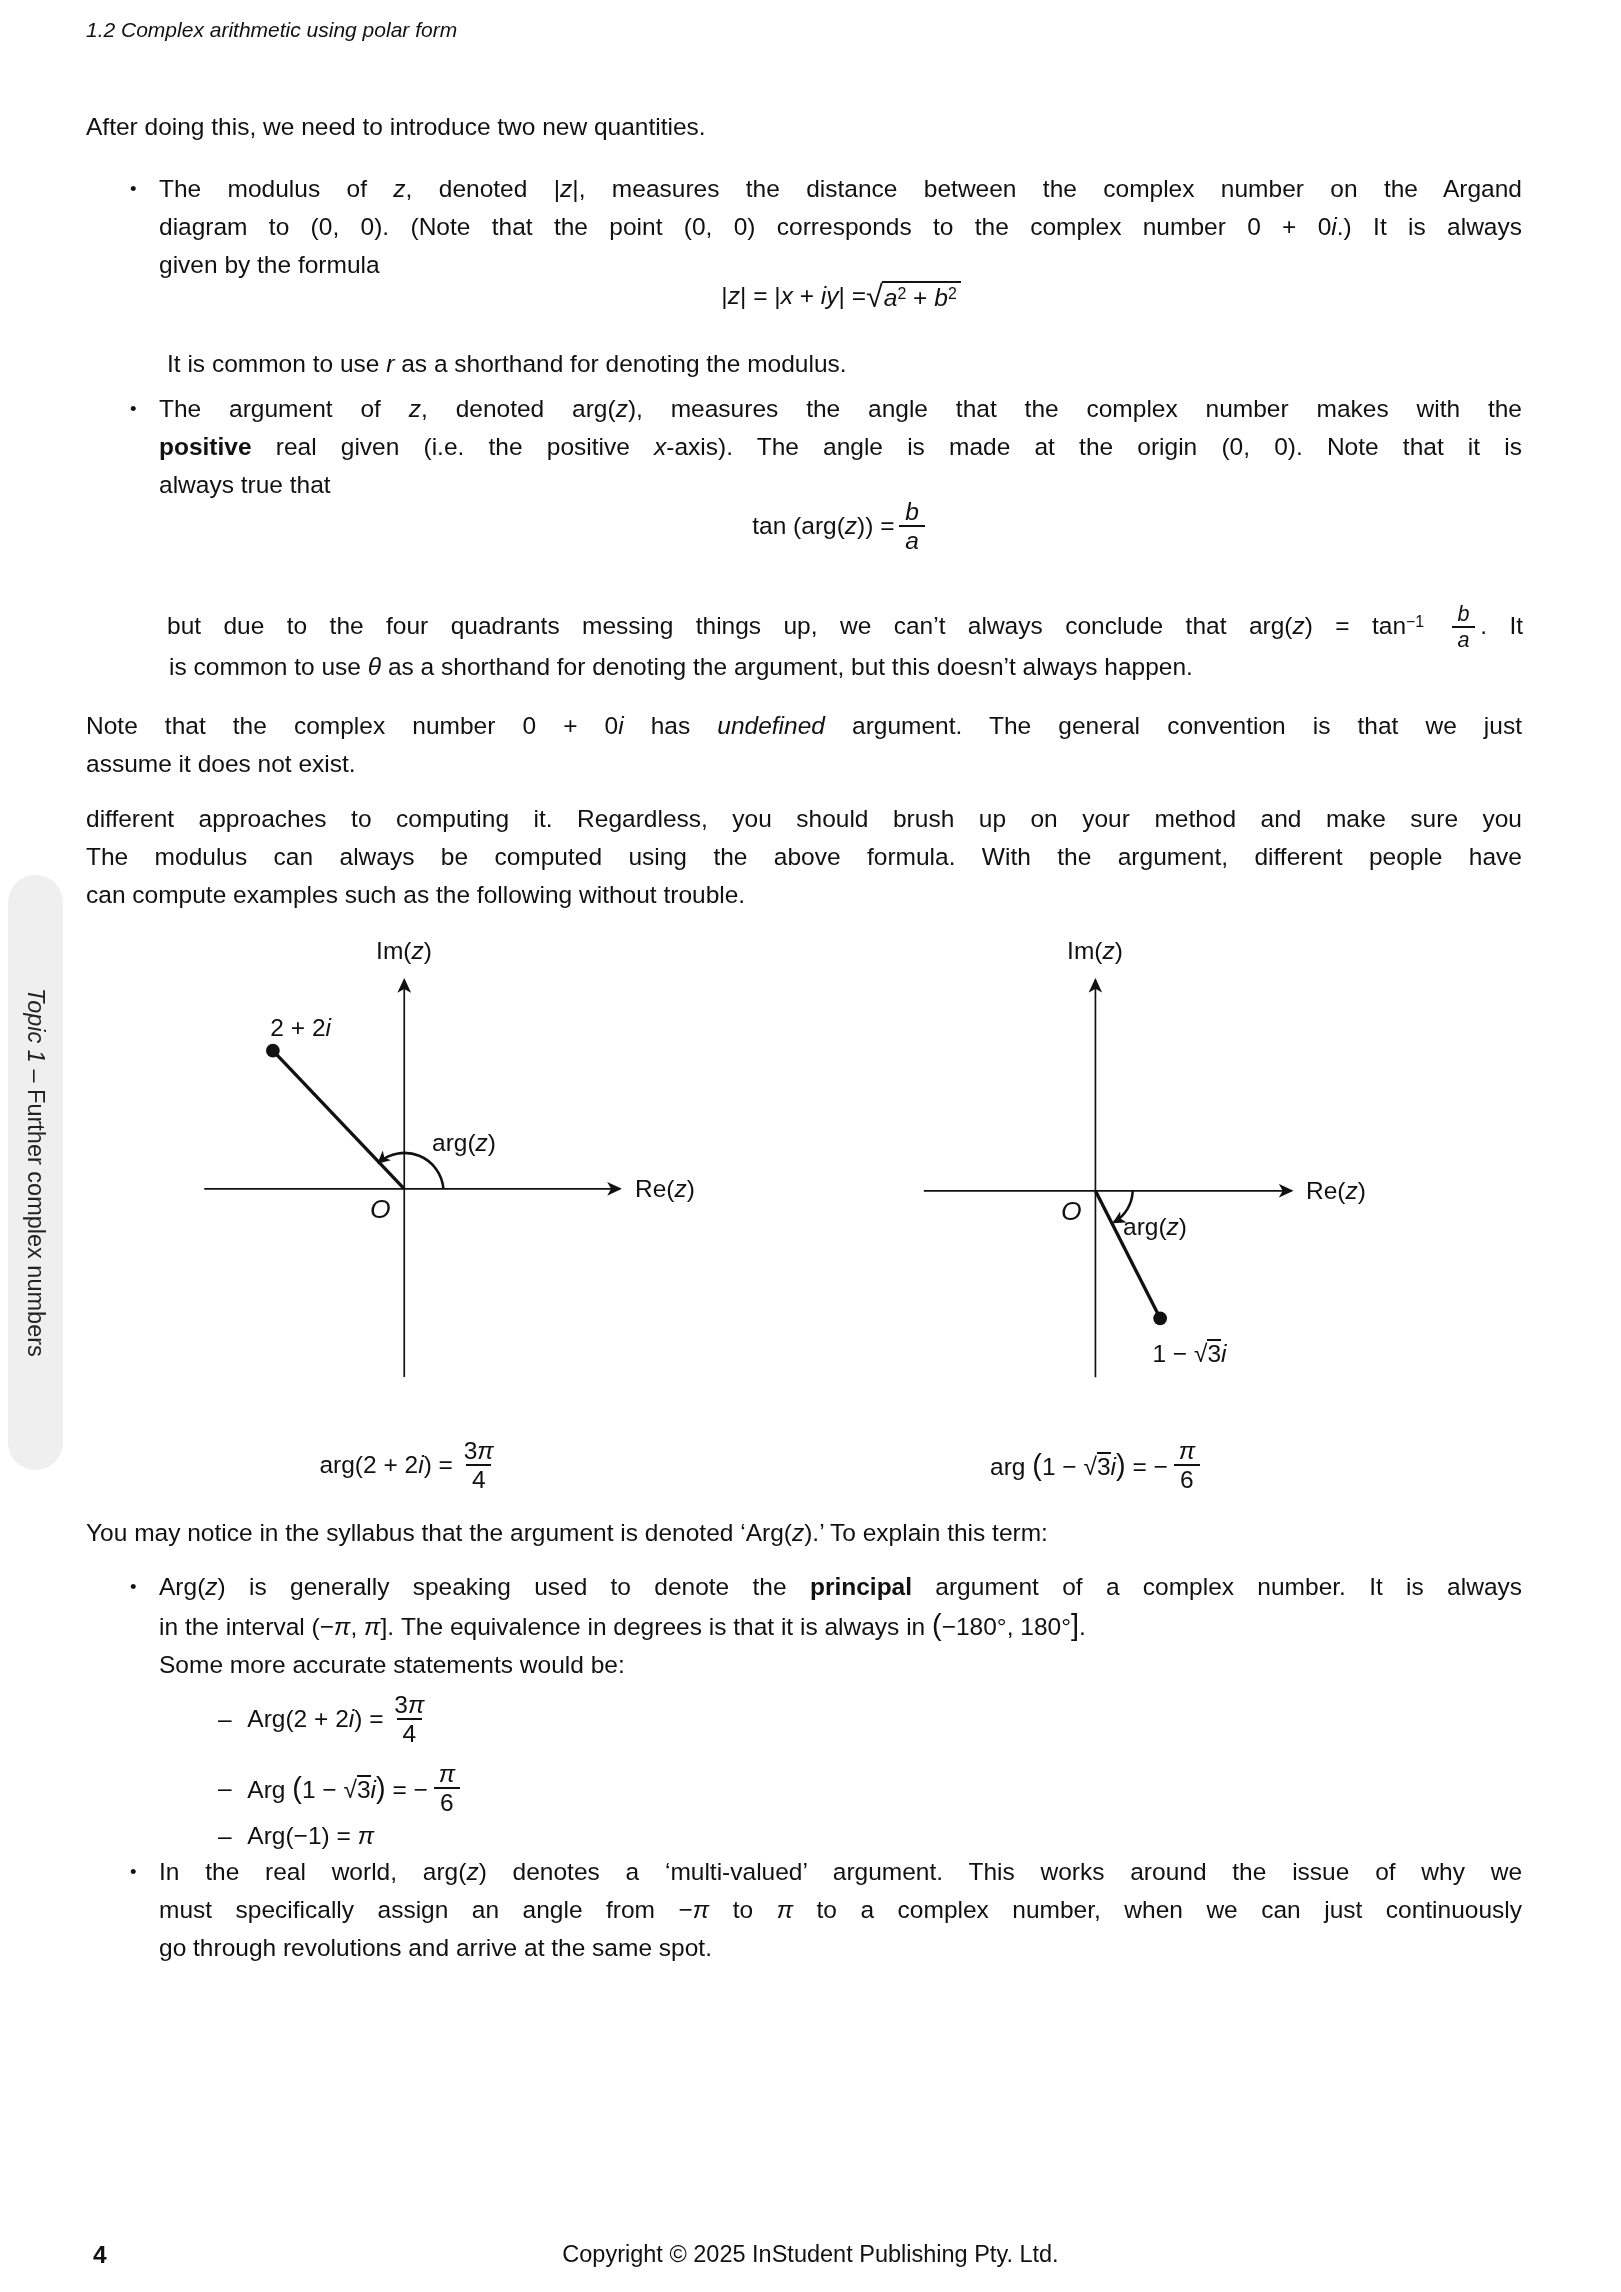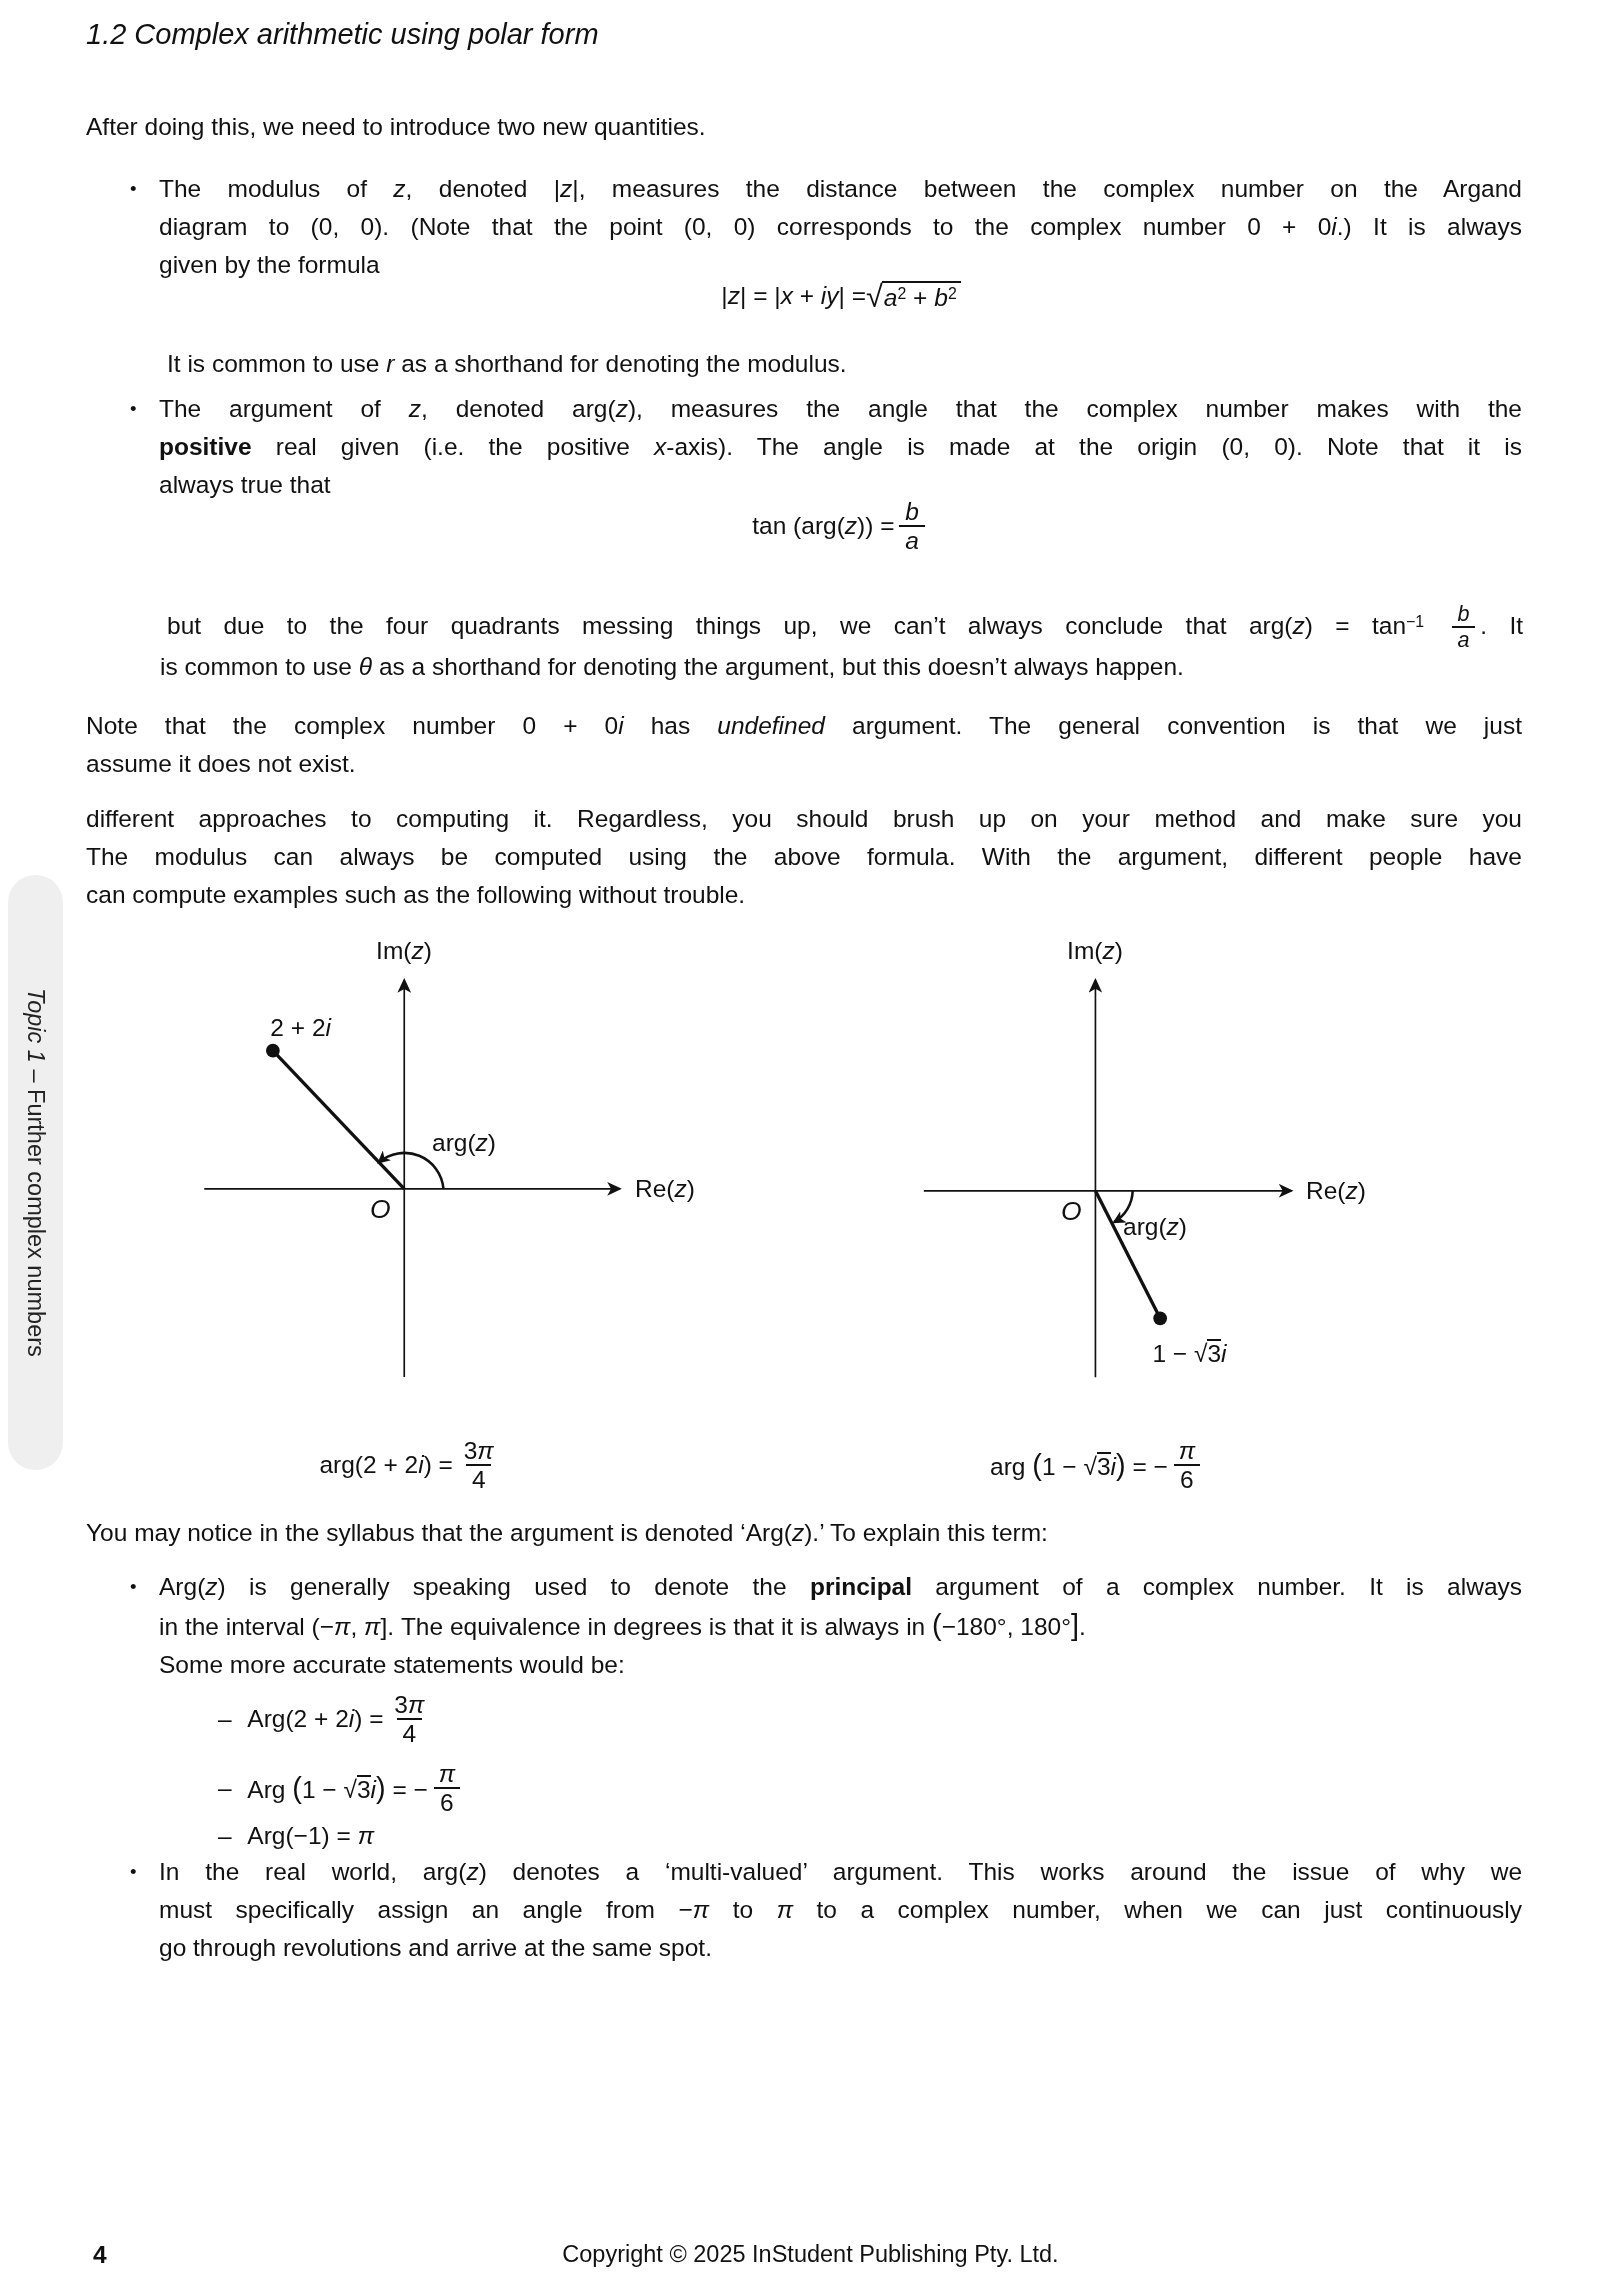--- a/index.html
+++ b/index.html
@@ -17,21 +17,21 @@
   .big{font-size:1.18em;}
   .dfrac{display:inline-flex;flex-direction:column;align-items:center;vertical-align:middle;margin:0 4.9px;}
   .dfrac .num{line-height:1.12;padding:0 5.9px;}
   .dfrac .den{line-height:1.12;border-top:2px solid #111;padding:0 5.9px;}
   .formula-row{display:flex;justify-content:center;align-items:center;}
   .bullet{position:absolute;}
   .bullet-mark{position:absolute;left:0;top:0;line-height:38px;font-size:18.6px;}
   .bullet-body{margin-left:29px;}
   .dash-item{display:flex;align-items:center;}
   .dash-mark{margin-right:15.7px;}
-  .header-title{font-style:italic;font-size:29px;}
+  .header-title{font-style:italic;font-size:21px;}
   .sidebar-pill{position:absolute;left:7.8px;top:875px;width:55px;height:595px;background:#efefef;
                 border-radius:27.4px;display:flex;align-items:center;justify-content:center;}
   .sidebar-text{writing-mode:vertical-rl;font-size:23.5px;color:#222;white-space:nowrap;}
   .diagram-label{position:absolute;line-height:29px;}
   .footer-page{position:absolute;left:93px;top:2241px;font-weight:bold;}
   .footer-copy{position:absolute;left:0;top:2241px;width:1621px;text-align:center;font-size:23.5px;}
   svg{position:absolute;}
   svg line, svg path.arc{stroke:#111;}
 </style>
 </head>
@@ -84,21 +84,21 @@
         <span class="den"><span class="i">a</span></span>
       </span>
   </div>
 
   <div class="blk" style="left:167px;top:602px;width:1356px;">
     <div class="line just"><span><span>but due to the four quadrants messing things up, we can’t always conclude that arg(</span><span class="i">z</span><span>) = tan</span><span class="sup">−1</span></span> <span class="dfrac" style="font-size:0.88em;">
           <span class="num"><span class="i">b</span></span>
           <span class="den"><span class="i">a</span></span>
         </span><span><span>. It</span></span></div>
   </div>
-  <div class="blk" style="left:160px;top:648px;width:1356px;">
+  <div class="blk" style="left:169px;top:648px;width:1356px;">
     <div class="line"><span>is common to use </span><span class="i">θ</span><span> as a shorthand for denoting the argument, but this doesn’t always happen.</span></div>
   </div>
 
   <div class="blk" style="left:86px;top:707px;width:1436px;">
     <div class="line just"><span>Note that the complex number 0 + 0</span><span class="i">i</span><span> has </span><span class="i">undefined</span><span> argument.  The general convention is that we just</span></div>
     <div class="line"><span>assume it does not exist.</span></div>
   </div>
 
   <div class="blk" style="left:86px;top:800px;width:1436px;">
     <div class="line just"><span>different approaches to computing it. Regardless, you should brush up on your method and make sure you</span></div>

